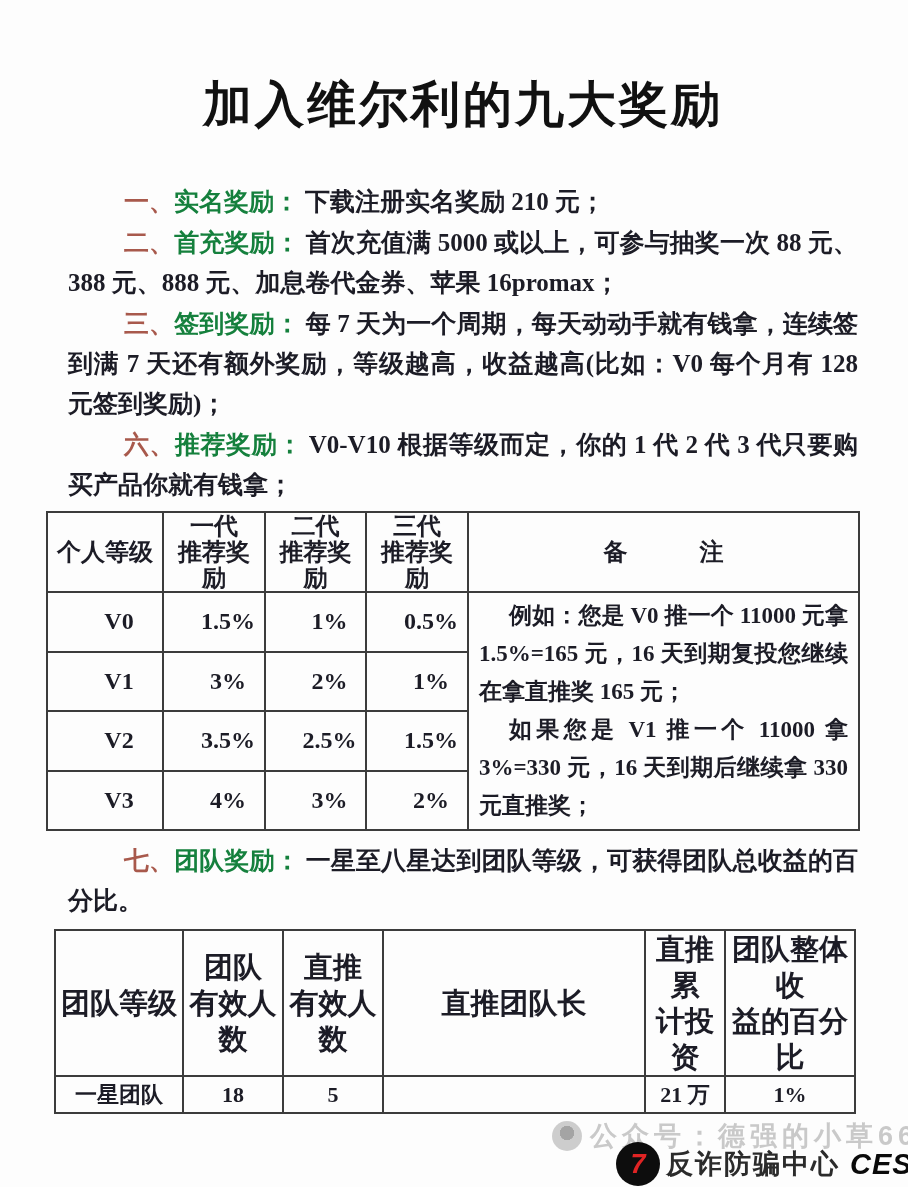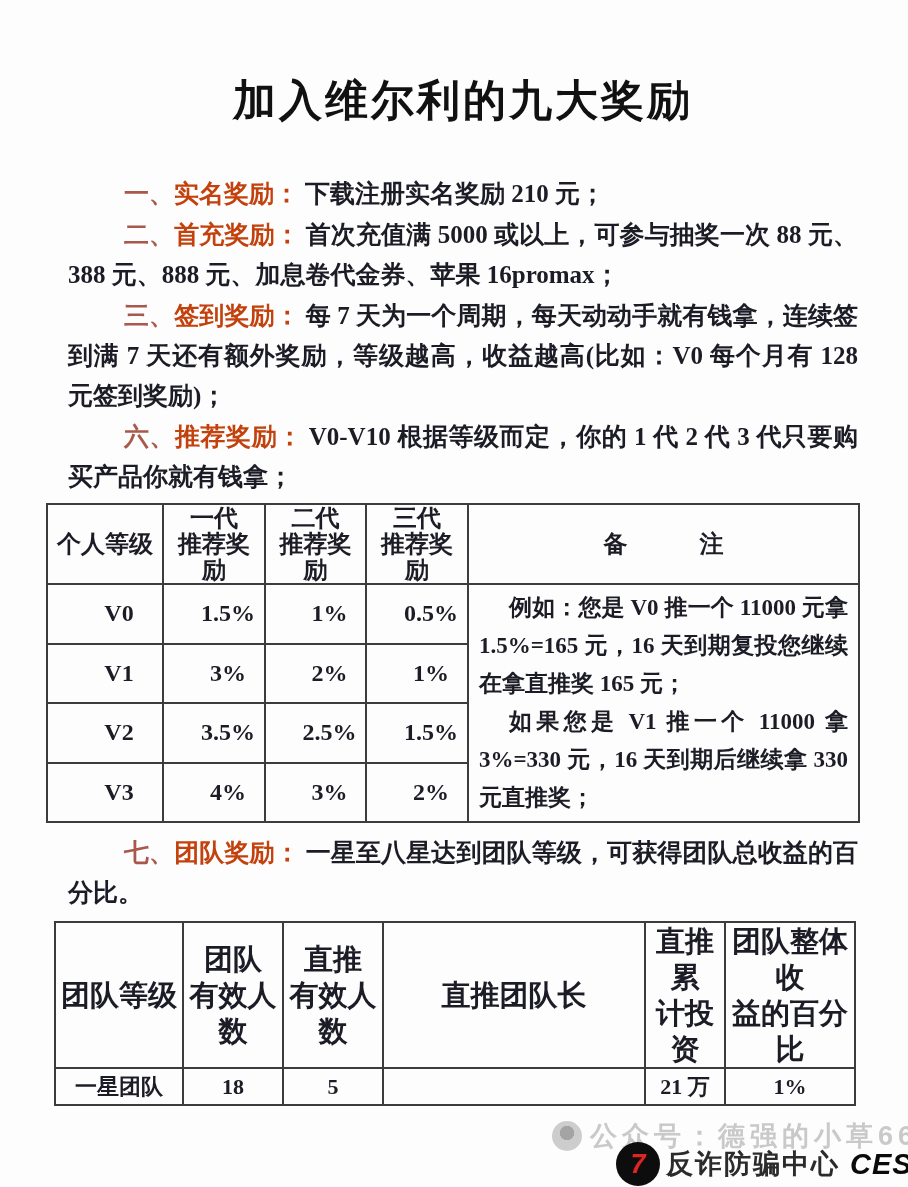--- a/index.html
+++ b/index.html
@@ -6,28 +6,28 @@
   html,body { margin:0; padding:0; background:#e8e8e8; }
   .page {
     position:relative; width:908px; height:1187px; margin:0 auto;
     background:#fdfdfd; overflow:hidden;
     font-family:"Liberation Serif","DejaVu Serif",serif;
     color:#1c1c26;
   }
   .content { padding:0 50px 0 68px; }
   .doc-title {
     margin:72px 0 44px 0; text-align:center;
-    font-size:43px; font-weight:bold; letter-spacing:3px; color:#111;
+    font-size:49px; font-weight:bold; letter-spacing:3px; color:#111;
   }
   .sec {
     margin:0 0 1px 0; font-size:25px; font-weight:bold;
     line-height:40px; text-align:justify; text-indent:56px;
   }
   .sec .num { color:#a8594c; }
-  .sec .red { color:#c2410c; margin-right:6px; }
+  .sec .red { color:#15803d; margin-right:6px; }
   table { border-collapse:collapse; table-layout:fixed; }
   td,th { border:2px solid #3c3c3c; font-weight:bold; padding:0 4px; }
   .tbl1 { width:812px; margin:6px 0 10px -22px; }
   .tbl1 th { font-size:24px; line-height:26px; height:54px; white-space:pre-line; }
   .tbl1 td { font-size:24px; text-align:center; height:44px;padding-left:32px; }
   .tbl1 .note-cell { text-align:left; vertical-align:middle; padding:4px 10px; }
   .tbl1 .note-cell p {
     margin:0; font-size:23px; line-height:38px; text-indent:30px; text-align:justify;
   }
   .tbl2 { width:800px; margin:8px 0 12px -14px; }

